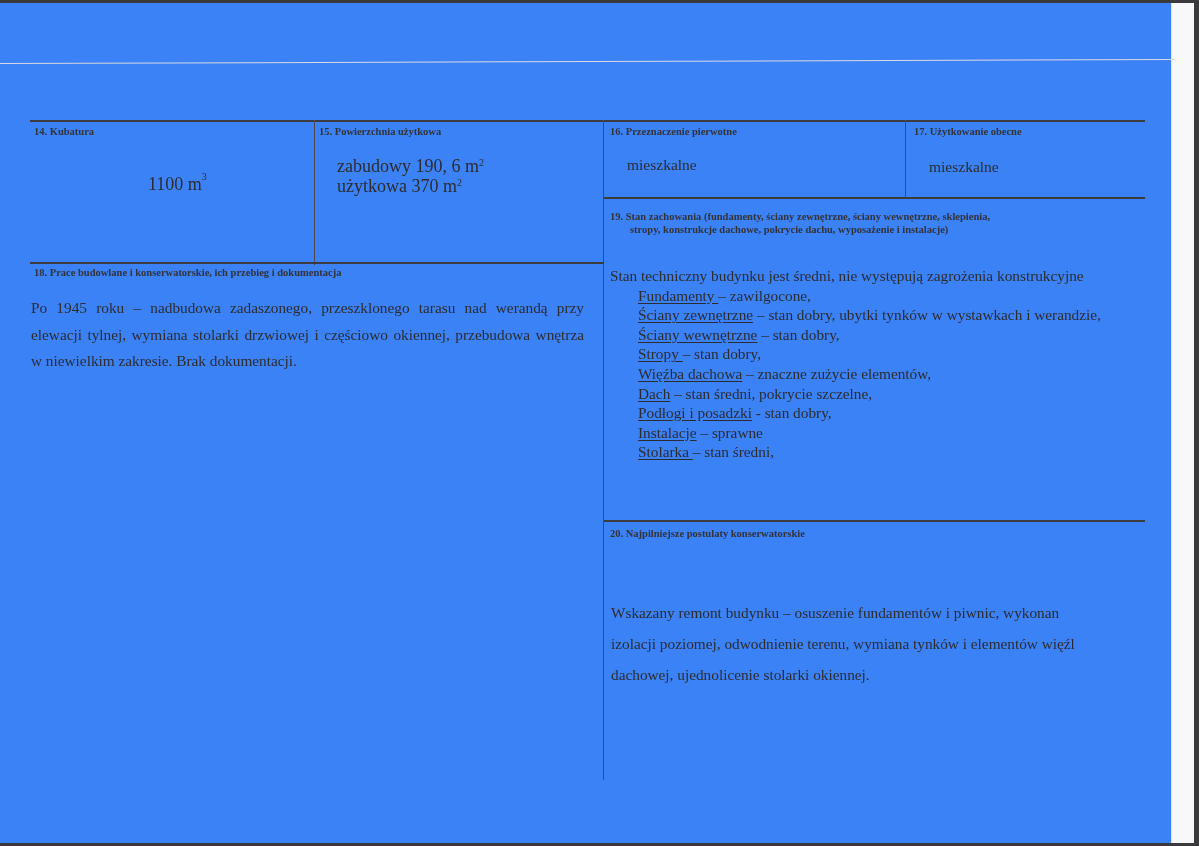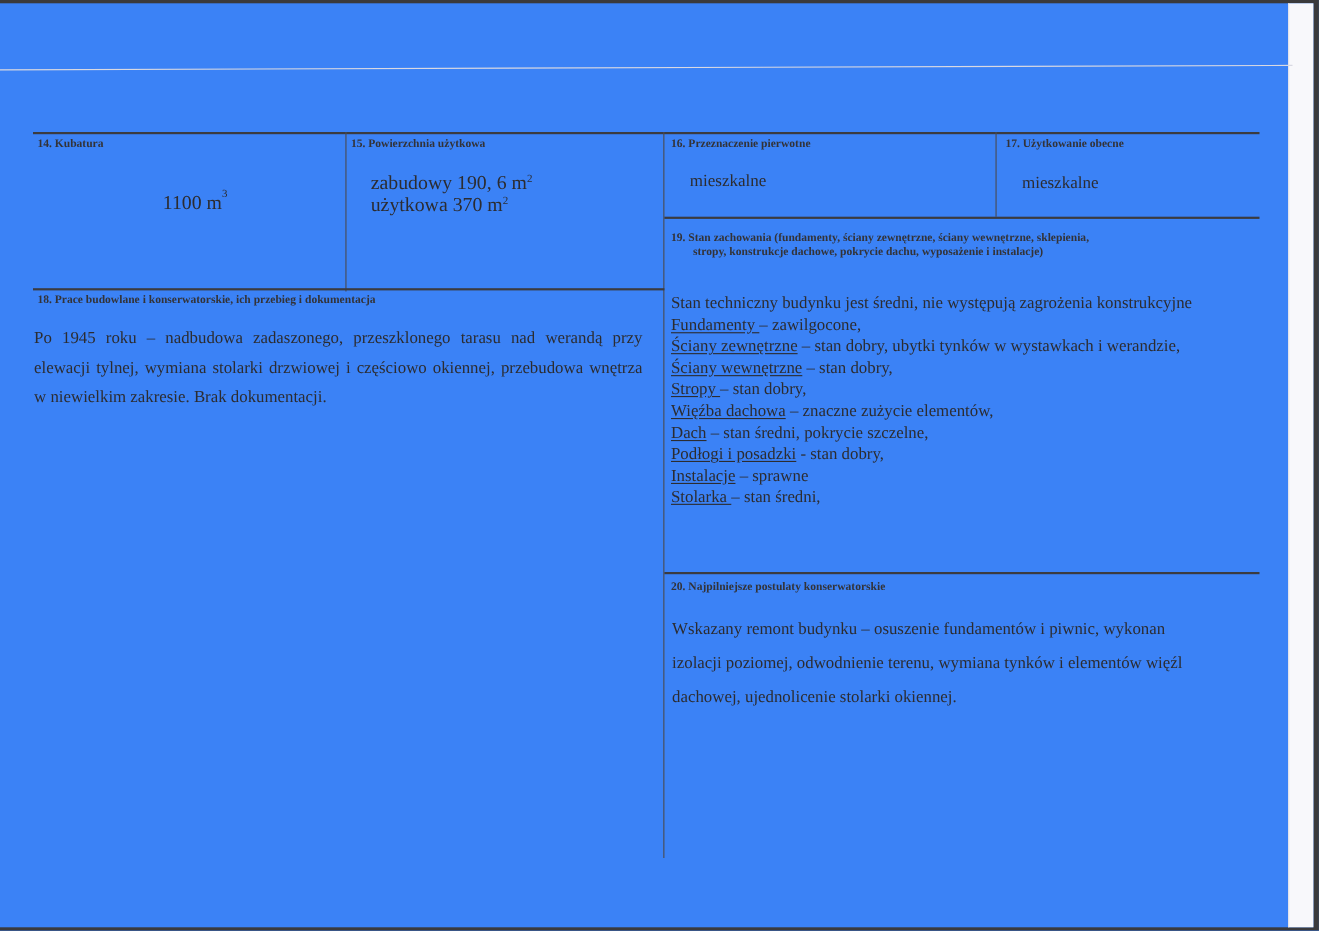--- a/index.html
+++ b/index.html
@@ -26,21 +26,21 @@
   }
   .val { position:absolute; font-size:15.5px; white-space:nowrap; color:#2c2c30; }
   .big { font-size:18px; }
   sup { font-size:10px; vertical-align:top; position:relative; top:-3px; }
   .para {
     position:absolute; font-size:15.3px; line-height:26.5px; text-align:justify;
     color:#2c2c30;
   }
   .cond { position:absolute; font-size:15.3px; line-height:19.6px; color:#2c2c30; }
   .cond .row { white-space:nowrap; }
-  .cond .u { text-decoration:underline; text-underline-offset:2px; }
+  .cond .u { text-decoration:underline; text-underline-offset:2px;margin-left:28px; }
 </style>
 </head>
 <body>
 
 <div class="sheet">
   <div class="rightstrip"></div>
   <div class="faint" style="left:0;top:58px;width:1175px;transform:rotate(-0.2deg);"></div>
 
   <div class="hline" style="left:30px;top:117px;width:1115px;"></div>
   <div class="vline" style="left:314px;top:117px;height:145px;"></div>
@@ -79,17 +79,17 @@
     <div class="row"><span class="u">Podłogi i posadzki</span><span>  - stan  dobry,</span></div>
     <div class="row"><span class="u">Instalacje</span><span> – sprawne</span></div>
     <div class="row"><span class="u">Stolarka </span><span>– stan średni,</span></div>
   </div>
 
   <div class="label" style="left:34px;top:263px;">18. Prace budowlane i konserwatorskie, ich przebieg i dokumentacja</div>
   <div class="para" style="left:31px;top:292px;width:553px;">Po 1945 roku – nadbudowa zadaszonego, przeszklonego tarasu nad werandą przy elewacji tylnej, wymiana stolarki drzwiowej i częściowo okiennej, przebudowa wnętrza w niewielkim zakresie. Brak dokumentacji.</div>
 
   <div class="label" style="left:610px;top:524px;">20. Najpilniejsze postulaty konserwatorskie</div>
   <div class="para" style="left:611px;top:553px;width:515px;line-height:31px;">
-    <div style="white-space:nowrap;">Wskazany remont budynku – osuszenie fundamentów i piwnic, wykonan</div>
+    <div style="white-space:nowrap;margin-top:41px;">Wskazany remont budynku – osuszenie fundamentów i piwnic, wykonan</div>
     <div style="white-space:nowrap;">izolacji poziomej, odwodnienie terenu, wymiana tynków i elementów więźl</div>
     <div style="white-space:nowrap;">dachowej, ujednolicenie stolarki okiennej.</div>
   </div>
 </div>
 
 </body></html>

